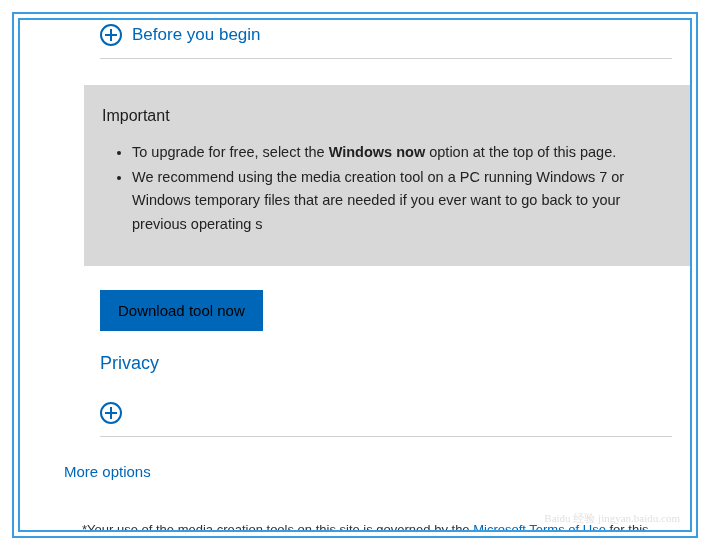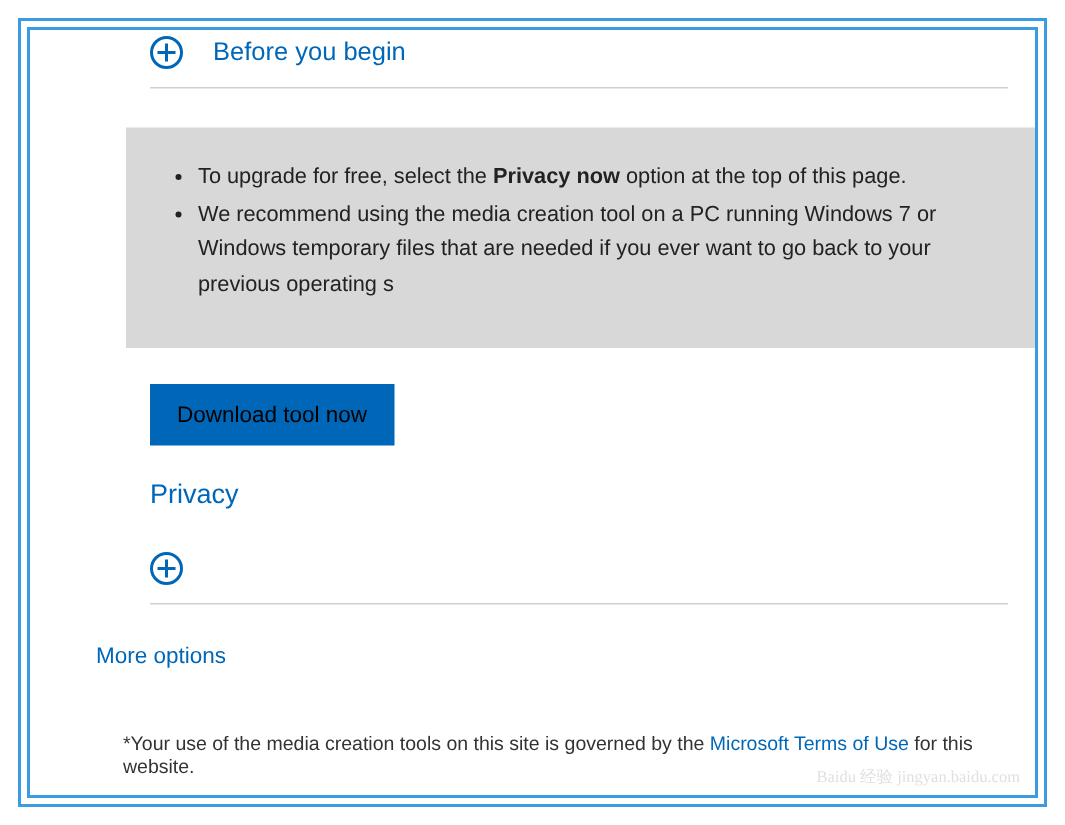--- a/index.html
+++ b/index.html
@@ -19,21 +19,21 @@
       position: absolute;
       top: 18px; left: 18px; right: 18px; bottom: 18px;
       border: 2px solid #3a9de0;
       background: #fff;
       overflow: hidden;
     }
     .content { padding: 0 18px 0 80px; }
     .expandable-link {
       display: flex;
       align-items: center;
-      gap: 20px;
+      gap: 10px;
       color: #0067b8;
       font-size: 15px;
       cursor: pointer;
     }
     .plus-icon {
       width: 22px; height: 22px;
       border: 2px solid #0067b8;
       border-radius: 50%;
       position: relative;
       flex-shrink: 0;
@@ -126,23 +126,24 @@
 <div class="inner-frame">
   <div class="content">
 
     <div class="expandable-link top-link">
       <span class="plus-icon"></span>
       <span>Before you begin</span>
     </div>
     <hr class="divider">
 
     <div class="important-box">
+      <div class="important-title">Important</div>
       <ul>
         <li>
-          <span>To upgrade for free, select the </span><span class="bold">Privacy now</span><span> option at the top of this page.</span>
+          <span>To upgrade for free, select the </span><span class="bold">Windows now</span><span> option at the top of this page.</span>
         </li>
         <li>We recommend using the media creation tool on a PC running Windows 7 or Windows temporary files that are needed if you ever want to go back to your previous operating s</li>
       </ul>
     </div>
 
     <button class="download-btn">Download tool now</button>
 
     <a class="privacy-link">Privacy</a>
 
     <div class="expandable-link second-expand">

